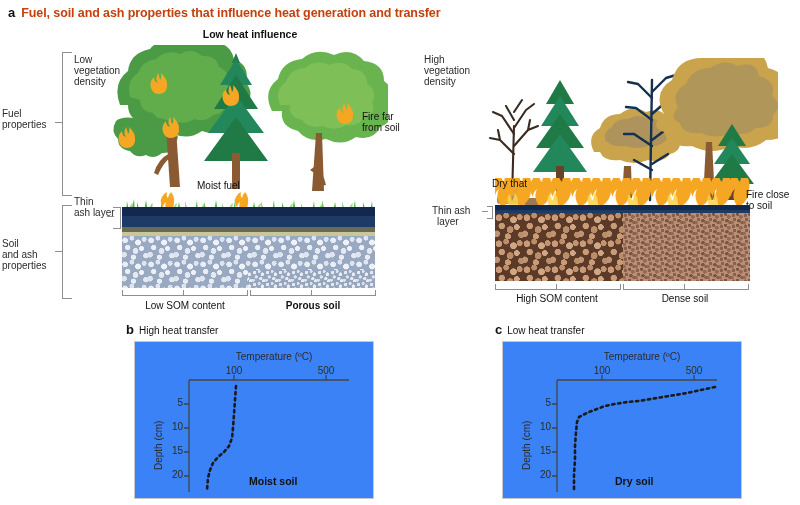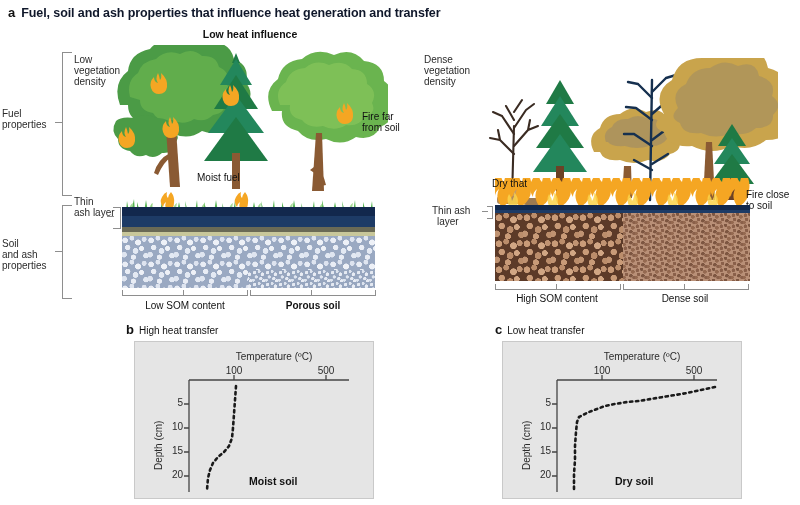--- a/index.html
+++ b/index.html
@@ -9,21 +9,21 @@
     font-family:"Liberation Sans", sans-serif;
     color:#1a1a1a;
     overflow:hidden;
     position:relative;
   }
   .fig{position:absolute;left:0;top:0;width:800px;height:505px;}
 
   
   .panel-letter{font-weight:bold;font-size:13px;color:#111;}
   #title-row{position:absolute;left:8px;top:5px;display:flex;gap:6px;align-items:baseline;}
-  #title-text{font-weight:bold;font-size:12.5px;color:#0f172a;letter-spacing:-0.1px;}
+  #title-text{font-weight:bold;font-size:12.5px;color:#c2410c;letter-spacing:-0.1px;}
 
   .subtitle{position:absolute;font-weight:bold;font-size:10.5px;color:#111;text-align:center;}
 
   
   .lbl{position:absolute;font-size:10px;color:#2b2b2b;line-height:11.5px;}
   .lbl.dark{color:#111;}
 
   
   .vbrk{position:absolute;border:1.1px solid #8e8e8e;border-right:none;}
   .hbrk{position:absolute;border:1.1px solid #8e8e8e;border-top:none;}
@@ -91,21 +91,21 @@
       radial-gradient(circle at 55% 12%, #7d5641 1.4px, transparent 1.8px),
       radial-gradient(circle at 82% 34%, #946950 1.7px, transparent 2.1px),
       radial-gradient(circle at 30% 58%, #8a604a 1.5px, transparent 1.9px),
       radial-gradient(circle at 66% 70%, #7d5641 1.6px, transparent 2px),
       radial-gradient(circle at 10% 86%, #946950 1.4px, transparent 1.8px),
       radial-gradient(circle at 92% 88%, #8a604a 1.5px, transparent 1.9px);
     background-size:12px 11px,12px 11px,12px 11px,12px 11px,12px 11px,12px 11px,12px 11px;
   }
 
   
-  .chartbox{position:absolute;border:1px solid #c9c9c9;background:#e5e5e5;}
+  .chartbox{position:absolute;border:1px solid #c9c9c9;background:#3b82f6;}
   .chart-title{position:absolute;display:flex;gap:5px;align-items:baseline;}
   .chart-title .t{font-weight:normal;font-size:10px;color:#111;}
   .axis-title{position:absolute;font-size:10px;color:#2b2b2b;text-align:center;}
   .tick-lab{position:absolute;font-size:10px;color:#2b2b2b;}
   .ylab{position:absolute;font-size:10px;color:#2b2b2b;transform:rotate(-90deg);transform-origin:left top;white-space:nowrap;}
   .curve-lab{position:absolute;font-size:10.5px;font-weight:bold;color:#111;}
 </style>
 </head>
 <body>
 
@@ -177,21 +177,21 @@
       <path d="M122 40 q-3 6 0 10 q-4 -1 -4 -6 q-5 5 -3 11 q2 6 8 6 q7 0 8 -7 q1 -8 -6 -14 q1 5 -1 7 q-1 -5 -2 -7 z"></path>
     </g>
     <g fill="#f5a623">
       <path d="M236 58 q-3 6 0 10 q-4 -1 -4 -6 q-5 5 -3 11 q2 6 8 6 q7 0 8 -7 q1 -8 -6 -14 q1 5 -1 7 q-1 -5 -2 -7 z"></path>
     </g>
   </svg>
 
   <div class="lbl dark" style="left:362px;top:111px;width:60px;">Fire far</div>
   <div class="lbl dark" style="left:362px;top:122px;width:60px;">from soil</div>
 
-  <div class="lbl dark" style="left:197px;top:172px;width:70px;">Moist fuel</div>
+  <div class="lbl dark" style="left:197px;top:180px;width:70px;">Moist fuel</div>
 
   <svg class="scene" style="left:122px;top:192px;width:253px;height:20px;" viewBox="0 0 253 20">
     <g fill="#55b352">
       <path d="M4 20 l1 -11 l2 11 z M9 20 l3 -13 l1 13 z M15 20 l0 -10 l3 10 z M22 20 l2 -12 l2 12 z M30 20 l-1 -9 l3 9 z M38 20 l2 -11 l1 11 z M46 20 l0 -12 l3 12 z M55 20 l2 -10 l2 10 z M64 20 l-1 -11 l3 11 z M73 20 l2 -12 l1 12 z M82 20 l0 -10 l3 10 z M92 20 l2 -12 l2 12 z M101 20 l-1 -9 l3 9 z M111 20 l2 -11 l1 11 z M120 20 l0 -12 l3 12 z M130 20 l2 -10 l2 10 z M140 20 l-1 -11 l3 11 z M150 20 l2 -12 l1 12 z M160 20 l0 -10 l3 10 z M170 20 l2 -12 l2 12 z M180 20 l-1 -9 l3 9 z M190 20 l2 -11 l1 11 z M200 20 l0 -12 l3 12 z M211 20 l2 -10 l2 10 z M221 20 l-1 -11 l3 11 z M231 20 l2 -12 l1 12 z M241 20 l0 -10 l3 10 z M248 20 l2 -11 l1 11 z"></path>
     </g>
     <g fill="#8fd07a" opacity="0.8">
       <path d="M6 20 q2 -8 5 -9 q-1 6 -2 9 z M26 20 q2 -8 5 -9 q-1 6 -2 9 z M50 20 q2 -8 5 -9 q-1 6 -2 9 z M78 20 q2 -8 5 -9 q-1 6 -2 9 z M106 20 q2 -8 5 -9 q-1 6 -2 9 z M134 20 q2 -8 5 -9 q-1 6 -2 9 z M166 20 q2 -8 5 -9 q-1 6 -2 9 z M196 20 q2 -8 5 -9 q-1 6 -2 9 z M226 20 q2 -8 5 -9 q-1 6 -2 9 z"></path>
     </g>
     <g fill="#f5a623">
       <path d="M46 20 q-4 -5 -2 -10 q-3 2 -3 5 q-4 -5 -1 -10 q2 -4 5 -5 q-1 4 1 6 q1 -4 3 -6 q4 5 3 11 q0 6 -6 9 z"></path>
@@ -211,21 +211,21 @@
 
   <div class="hbrk" style="left:122px;top:290px;width:124px;height:5px;"></div>
   <div class="tick-v" style="left:183px;top:290px;width:1.1px;height:6px;"></div>
   <div class="lbl dark" style="left:122px;top:300px;width:126px;text-align:center;">Low SOM content</div>
 
   <div class="hbrk" style="left:250px;top:290px;width:124px;height:5px;"></div>
   <div class="tick-v" style="left:311px;top:290px;width:1.1px;height:6px;"></div>
   <div class="lbl dark" style="left:250px;top:300px;width:126px;text-align:center;font-weight:bold;">Porous soil</div>
 
 
-  <div class="lbl" style="left:424px;top:54px;width:66px;">Dense</div>
+  <div class="lbl" style="left:424px;top:54px;width:66px;">High</div>
   <div class="lbl" style="left:424px;top:65px;width:66px;">vegetation</div>
   <div class="lbl" style="left:424px;top:76px;width:66px;">density</div>
 
   <svg class="scene" style="left:478px;top:58px;width:300px;height:152px;" viewBox="0 0 300 152">
 
     <g stroke="#3a2b22" stroke-width="2.1" fill="none" stroke-linecap="round">
       <path d="M34 140 l2 -72"></path>
       <path d="M36 96 l-14 -14 M22 82 l-10 -2 M22 82 l-2 -10"></path>
       <path d="M36 88 l14 -16 M50 72 l10 -4 M50 72 l2 -10"></path>
       <path d="M36 76 l-12 -18 M24 58 l-9 -4"></path>

